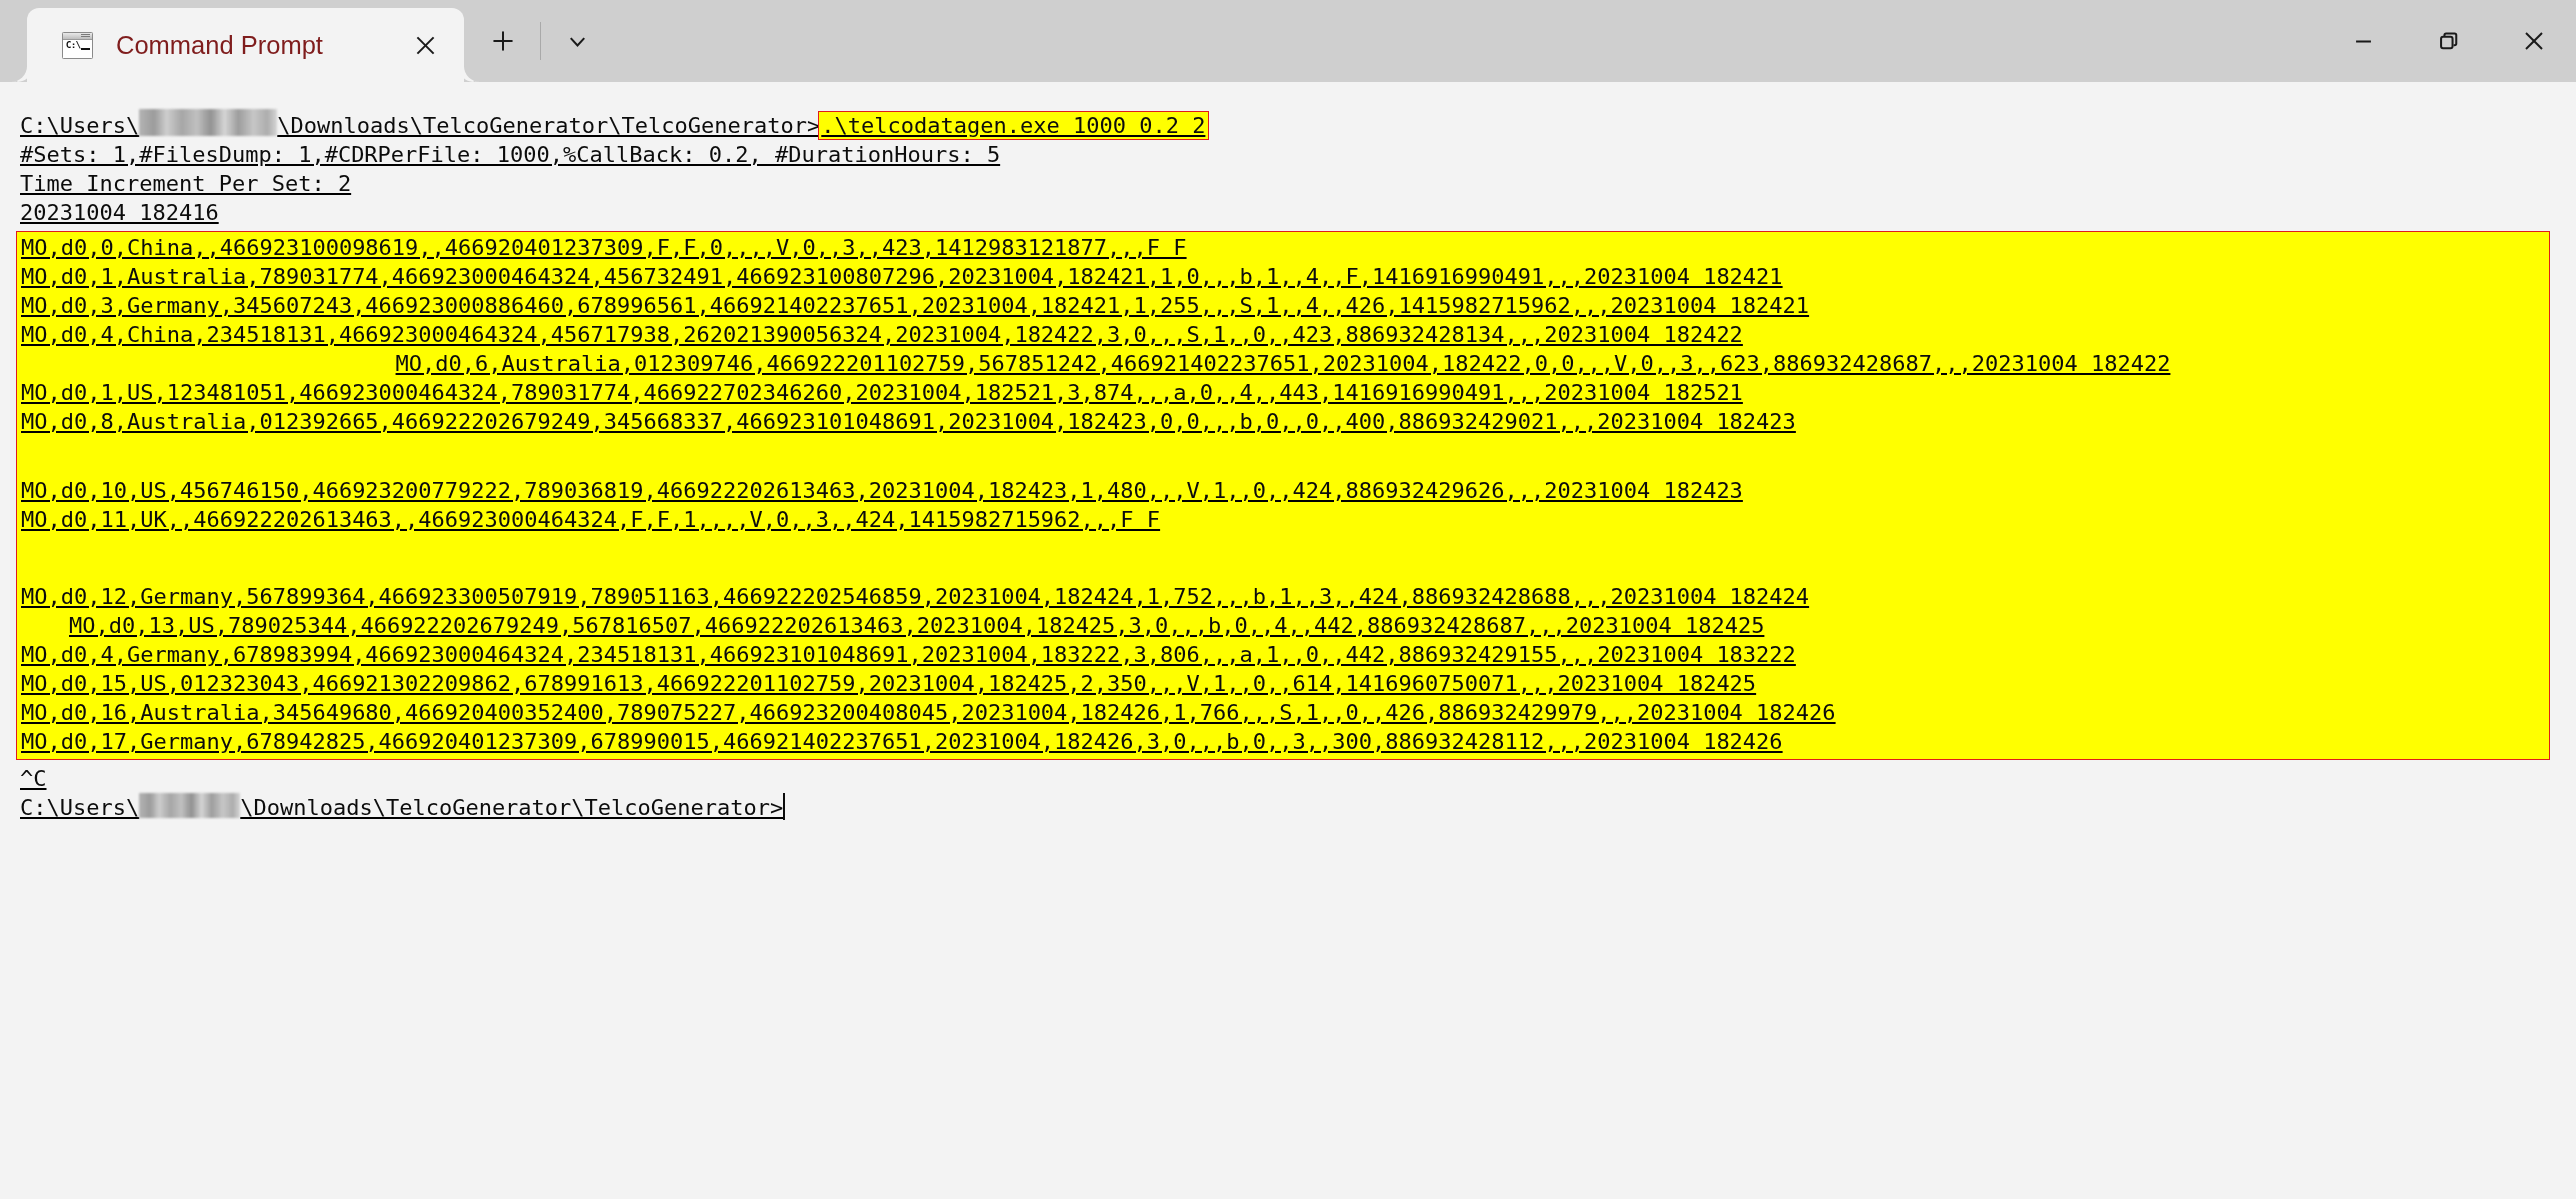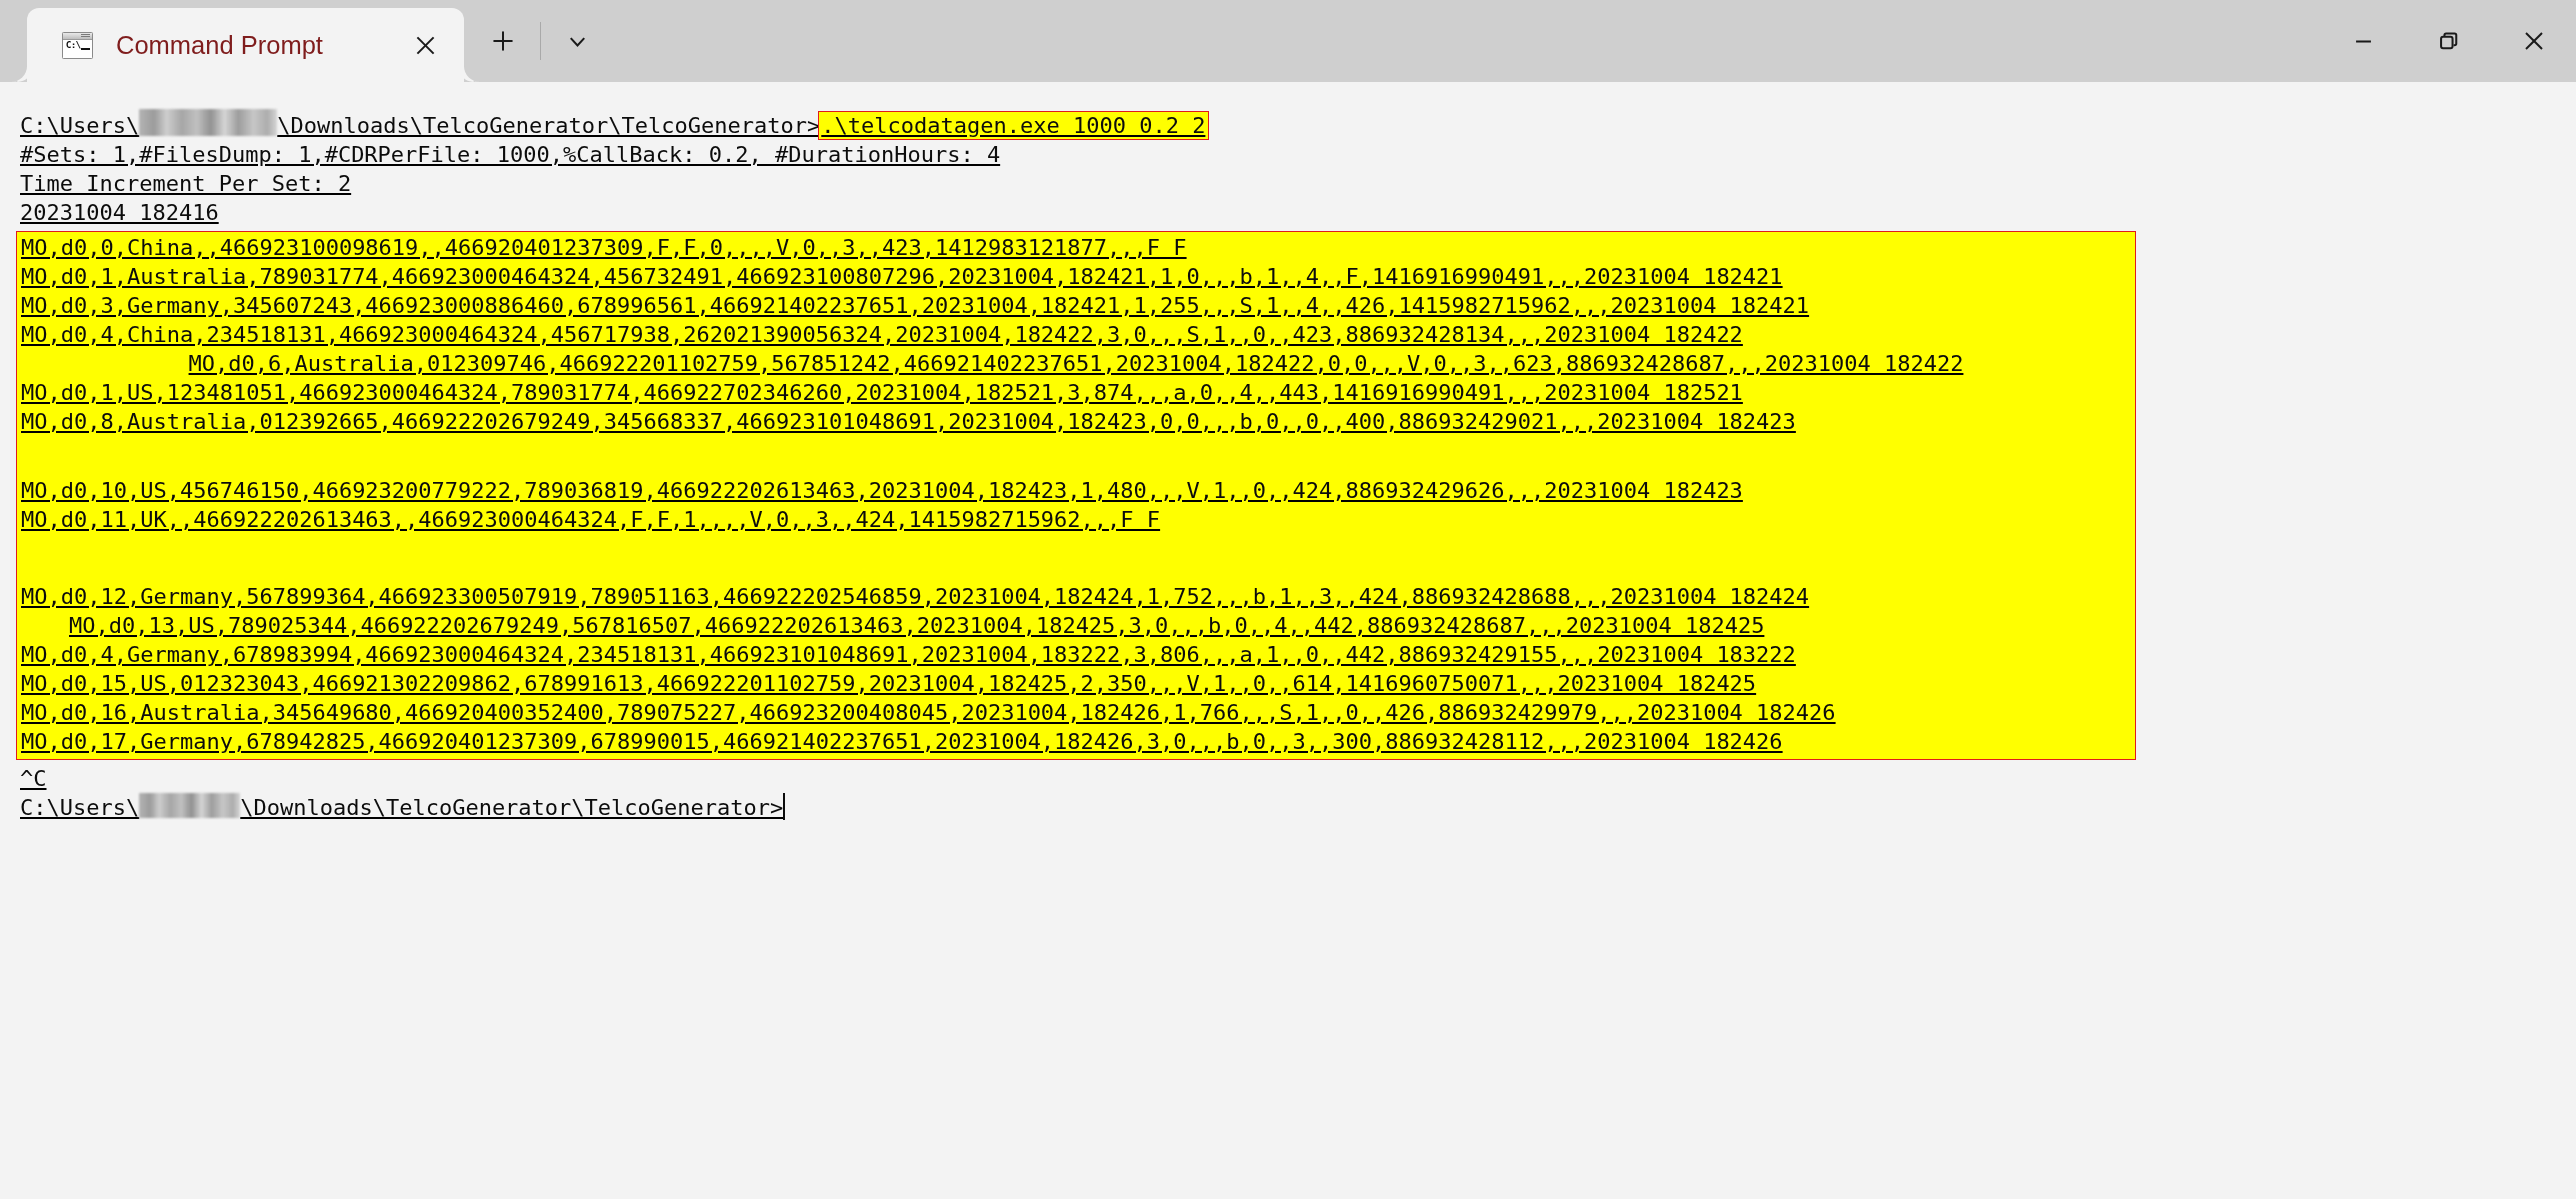--- a/index.html
+++ b/index.html
@@ -232,21 +232,21 @@
     -webkit-box-decoration-break: clone;
   }
 
   
   .data-block {
     background: #ffff00;
     border: 1.3px solid #e01b1b;
     box-sizing: border-box;
     margin: 4px 19px 0 -4px;
     padding: 1.3px 4px 2.7px 4px;
-    width: 2120px;
+    width: 2534px;
   }
   .data-block .term-text { color: #0c0c0c; }
 
   .cursor {
     display: inline-block;
     width: 2px;
     height: 27px;
     background: #0c0c0c;
     vertical-align: -5.4px;
   }
@@ -318,21 +318,21 @@
           <line x1="33" y1="9" x2="9" y2="33" stroke="#1a1a1a" stroke-width="3"></line>
         </svg>
       </span>
     </div>
   </div>
 
   <div class="terminal">
 
     <div class="term-text line"><span>C:\Users\</span><span class="redact"></span><span>\Downloads\TelcoGenerator\TelcoGenerator&gt;</span><span class="cmd-hl">.\telcodatagen.exe 1000 0.2 2</span></div>
 
-    <div class="term-text line">#Sets: 1,#FilesDump: 1,#CDRPerFile: 1000,%CallBack: 0.2, #DurationHours: 4</div>
+    <div class="term-text line">#Sets: 1,#FilesDump: 1,#CDRPerFile: 1000,%CallBack: 0.2, #DurationHours: 5</div>
     <div class="term-text line">Time Increment Per Set: 2</div>
     <div class="term-text line">20231004 182416</div>
 
     <div class="data-block">
       <div class="term-text line" style="white-space: pre-wrap; word-break: break-all;">MO,d0,0,China,,466923100098619,,466920401237309,F,F,0,,,,V,0,,3,,423,1412983121877,,,F F</div>
       <div class="term-text line" style="white-space: pre-wrap; word-break: break-all;">MO,d0,1,Australia,789031774,466923000464324,456732491,466923100807296,20231004,182421,1,0,,,b,1,,4,,F,1416916990491,,,20231004 182421</div>
       <div class="term-text line" style="white-space: pre-wrap; word-break: break-all;">MO,d0,3,Germany,345607243,466923000886460,678996561,466921402237651,20231004,182421,1,255,,,S,1,,4,,426,1415982715962,,,20231004 182421</div>
       <div class="term-text line" style="white-space: pre-wrap; word-break: break-all;">MO,d0,4,China,234518131,466923000464324,456717938,262021390056324,20231004,182422,3,0,,,S,1,,0,,423,886932428134,,,20231004 182422</div>
       <div class="term-text line" style="white-space: pre-wrap; word-break: break-all; text-align: center;">MO,d0,6,Australia,012309746,466922201102759,567851242,466921402237651,20231004,182422,0,0,,,V,0,,3,,623,886932428687,,,20231004 182422</div>
       <div class="term-text line" style="white-space: pre-wrap; word-break: break-all;">MO,d0,1,US,123481051,466923000464324,789031774,466922702346260,20231004,182521,3,874,,,a,0,,4,,443,1416916990491,,,20231004 182521</div>

